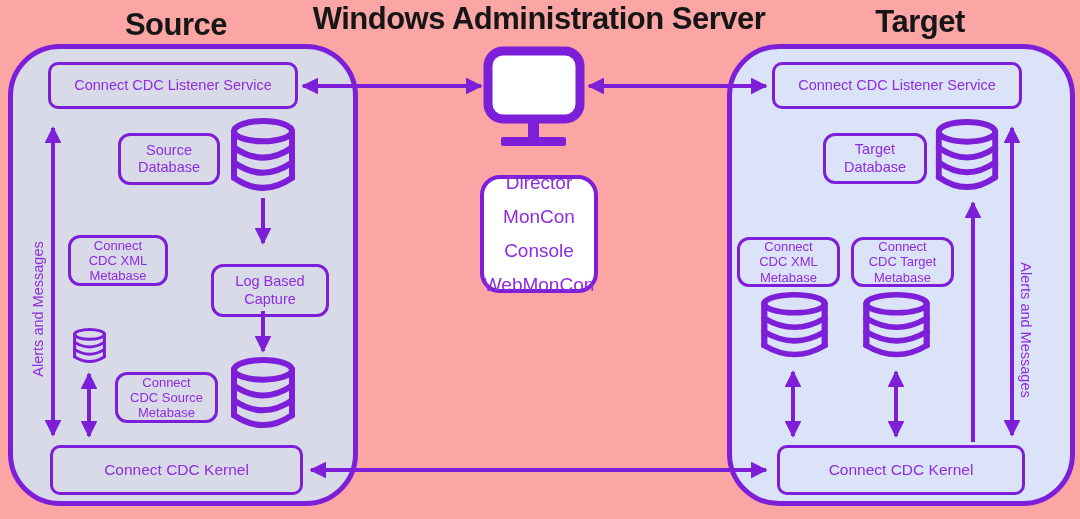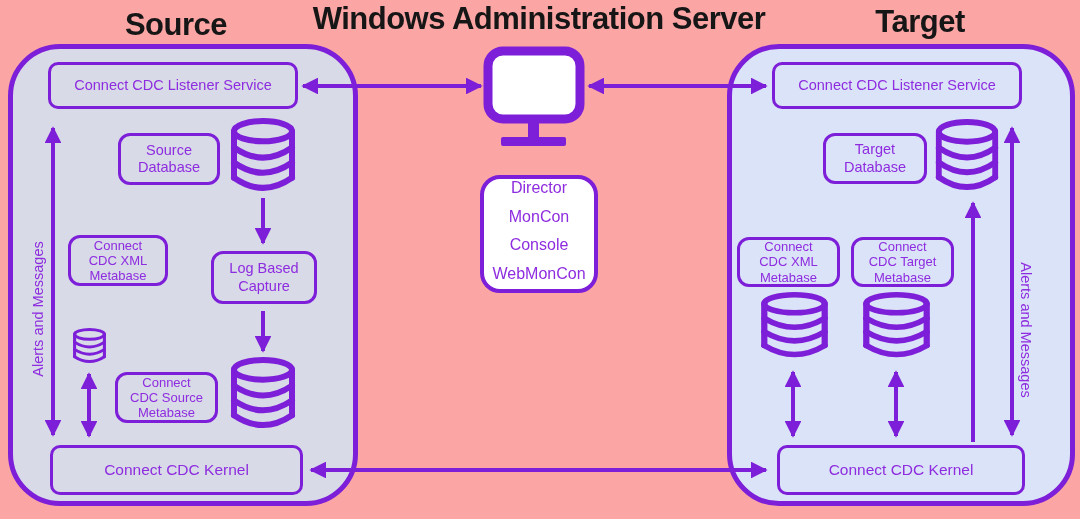--- a/index.html
+++ b/index.html
@@ -45,33 +45,32 @@
     color: var(--text-purple);
     z-index: 4;
   }
   .box span { white-space: pre-line; line-height: 1.18; }
 
   #src-listener  { left: 48px;  top: 62px;  width: 250px; height: 47px; font-size: 14.5px; border-radius: 10px; }
   #tgt-listener  { left: 772px; top: 62px;  width: 250px; height: 47px; font-size: 14.5px; border-radius: 10px; }
   #src-database  { left: 118px; top: 133px; width: 102px; height: 52px; font-size: 14.5px; }
   #tgt-database  { left: 823px; top: 133px; width: 104px; height: 51px; font-size: 14.5px; }
   #src-xml-metabase { left: 68px;  top: 235px; width: 100px; height: 51px; font-size: 13px; }
-  #log-capture      { left: 211px; top: 251px; width: 106px; height: 53px; font-size: 14.5px; }
+  #log-capture      { left: 211px; top: 264px; width: 118px; height: 53px; font-size: 14.5px; }
   #src-metabase     { left: 115px; top: 372px; width: 103px; height: 51px; font-size: 13px; }
   #tgt-xml-metabase { left: 737px; top: 237px; width: 103px; height: 50px; font-size: 13px; }
   #tgt-metabase     { left: 851px; top: 237px; width: 103px; height: 50px; font-size: 13px; }
   #src-kernel { left: 50px;  top: 445px; width: 253px; height: 50px; font-size: 15.5px; border-radius: 10px; }
   #tgt-kernel { left: 777px; top: 445px; width: 248px; height: 50px; font-size: 15.5px; border-radius: 10px; }
 
   #console-box {
     left: 480px; top: 175px; width: 118px; height: 118px;
     background: var(--monitor-fill);
     border-width: 4px; border-radius: 20px;
-    font-size: 16px;
-    align-items: flex-end;
+    font-size: 19px;
   }
   #console-box span { line-height: 1.8; }
 
   .v-label {
     position: absolute;
     width: 224px; height: 18px;
     text-align: center;
     font-size: 14.5px;
     color: var(--text-purple);
     z-index: 4;

